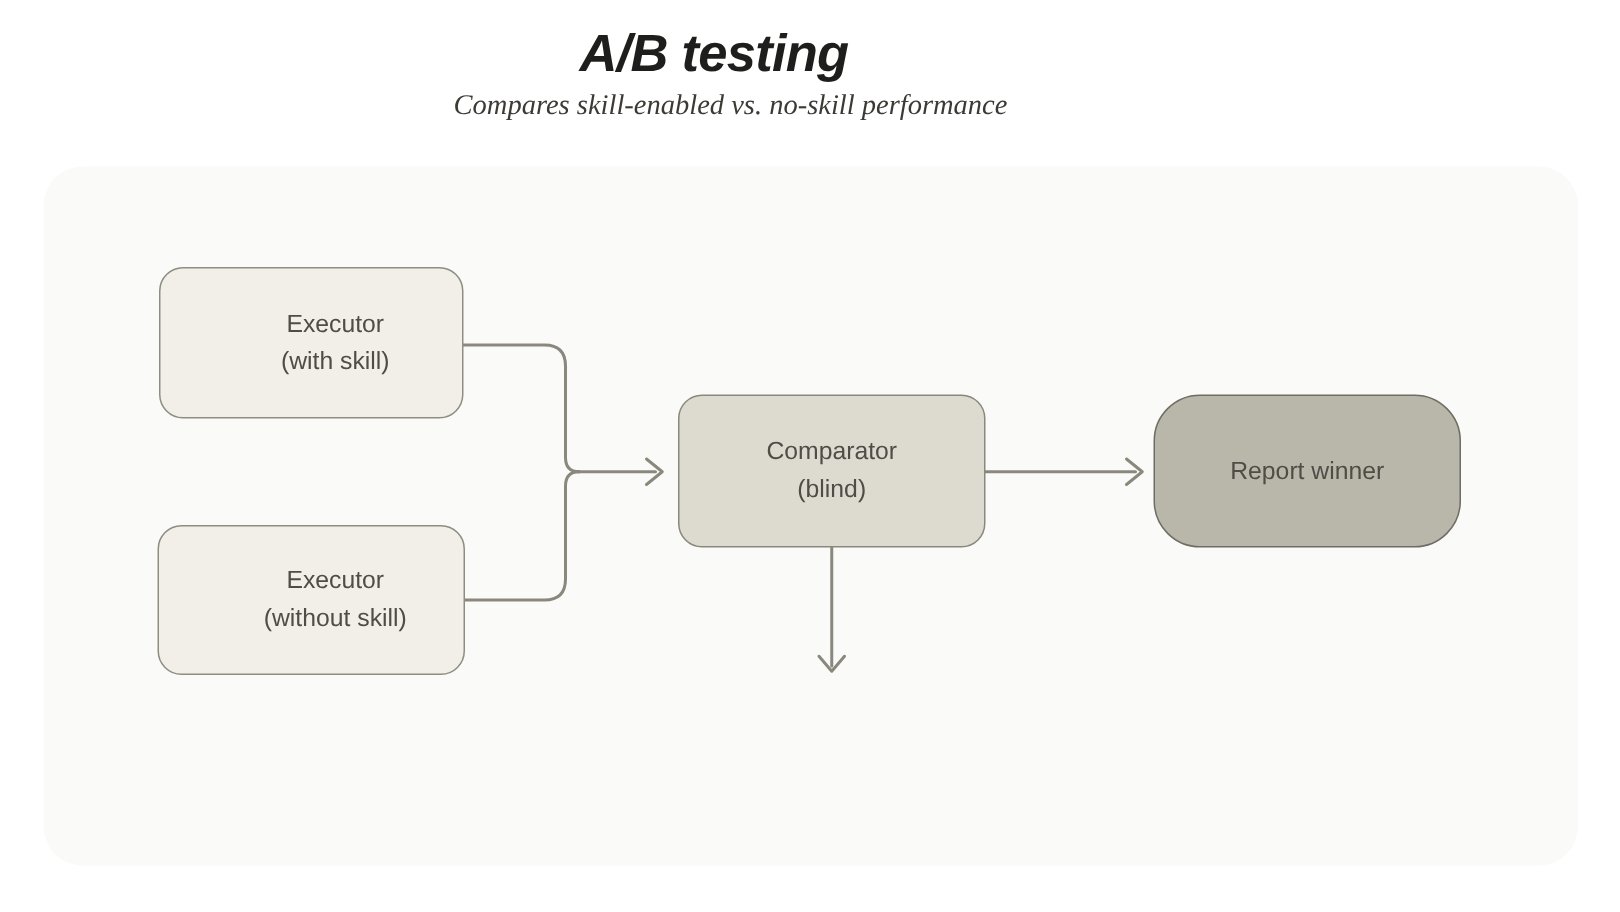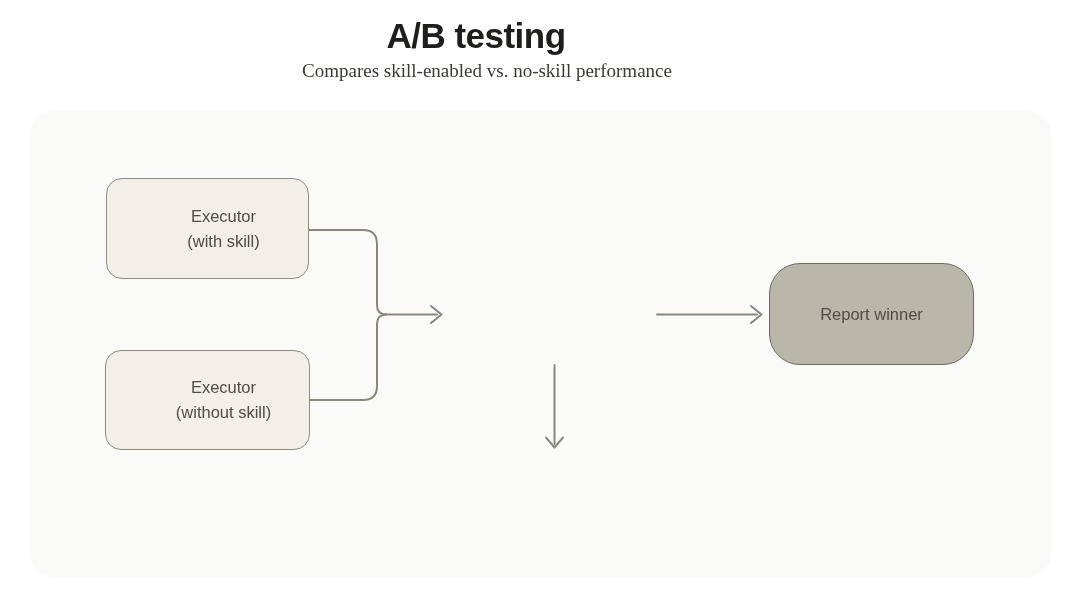--- a/index.html
+++ b/index.html
@@ -18,21 +18,21 @@
   }
   * { margin: 0; padding: 0; box-sizing: border-box; }
   html, body {
     width: 1080px; height: 608px;
     background: #FFFFFF;
     overflow: hidden;
     font-family: "Liberation Sans", "DejaVu Sans", sans-serif;
   }
   .page { position: relative; width: 1080px; height: 608px; }
 
-  .header { position: absolute; top: 14px; left: 0; width: 952px; text-align: center; }
+  .header { position: absolute; top: 14px; left: 0; width: 952px; text-align: center; font-style: italic; }
   .title {
     font-size: 35px;
     font-weight: 700;
     letter-spacing: -0.5px;
     color: var(--title-text);
     line-height: 44px;
   }
   .subtitle {
     font-family: "Liberation Serif", "DejaVu Serif", serif;
     font-size: 19px;
@@ -134,18 +134,20 @@
       <path class="stroke" d="M 525.5 254 V 333"></path>
       <polyline class="stroke" points="517 326.5, 525.5 336.5, 534 326.5"></polyline>
     </svg>
 
     <div class="node node-executor node-executor-with">Executor
 (with skill)</div>
 
     <div class="node node-executor node-executor-without">Executor
 (without skill)</div>
 
+    <div class="node node-comparator">Comparator
+(blind)</div>
 
     <div class="node node-report">Report winner</div>
 
 
   </div>
 </div>
 
 </body></html>

